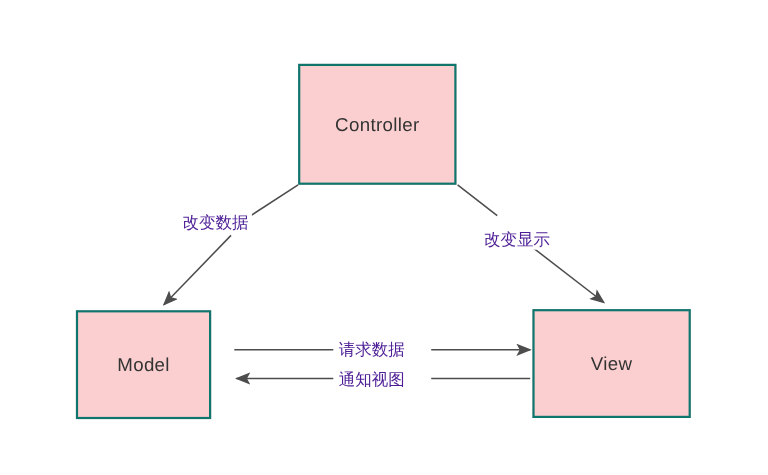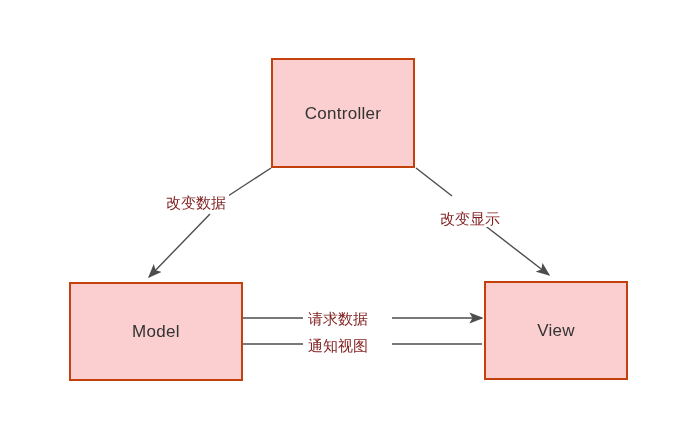--- a/index.html
+++ b/index.html
@@ -18,55 +18,55 @@
     position: absolute;
     left: 0;
     top: 0;
     width: 698px;
     height: 432px;
   }
   .node {
     position: absolute;
     box-sizing: border-box;
     background: #fbcfcf;
-    border: 2px solid #c2410c;
+    border: 2px solid #0f766e;
     display: flex;
     align-items: center;
     justify-content: center;
   }
   .node-label {
     font-size: 17px;
     color: #333333;
     letter-spacing: 0.3px;
     line-height: 1;
     white-space: nowrap;
   }
   #node-controller {
     left: 271px;
     top: 58px;
     width: 144px;
     height: 110px;
   }
   #node-model {
     left: 69px;
     top: 282px;
-    width: 174px;
+    width: 123px;
     height: 99px;
   }
   #node-view {
     left: 484px;
     top: 281px;
     width: 144px;
     height: 99px;
     text-align: center;
   }
   .edge-label {
     position: absolute;
     font-size: 15px;
-    color: #7f1d1d;
+    color: #4c1d95;
     line-height: 1;
     white-space: nowrap;
     background: #ffffff;
     padding: 1px 3px;
   }
   #edge-label-change-data {
     left: 163px;
     top: 194px;
   }
   #edge-label-change-display {

